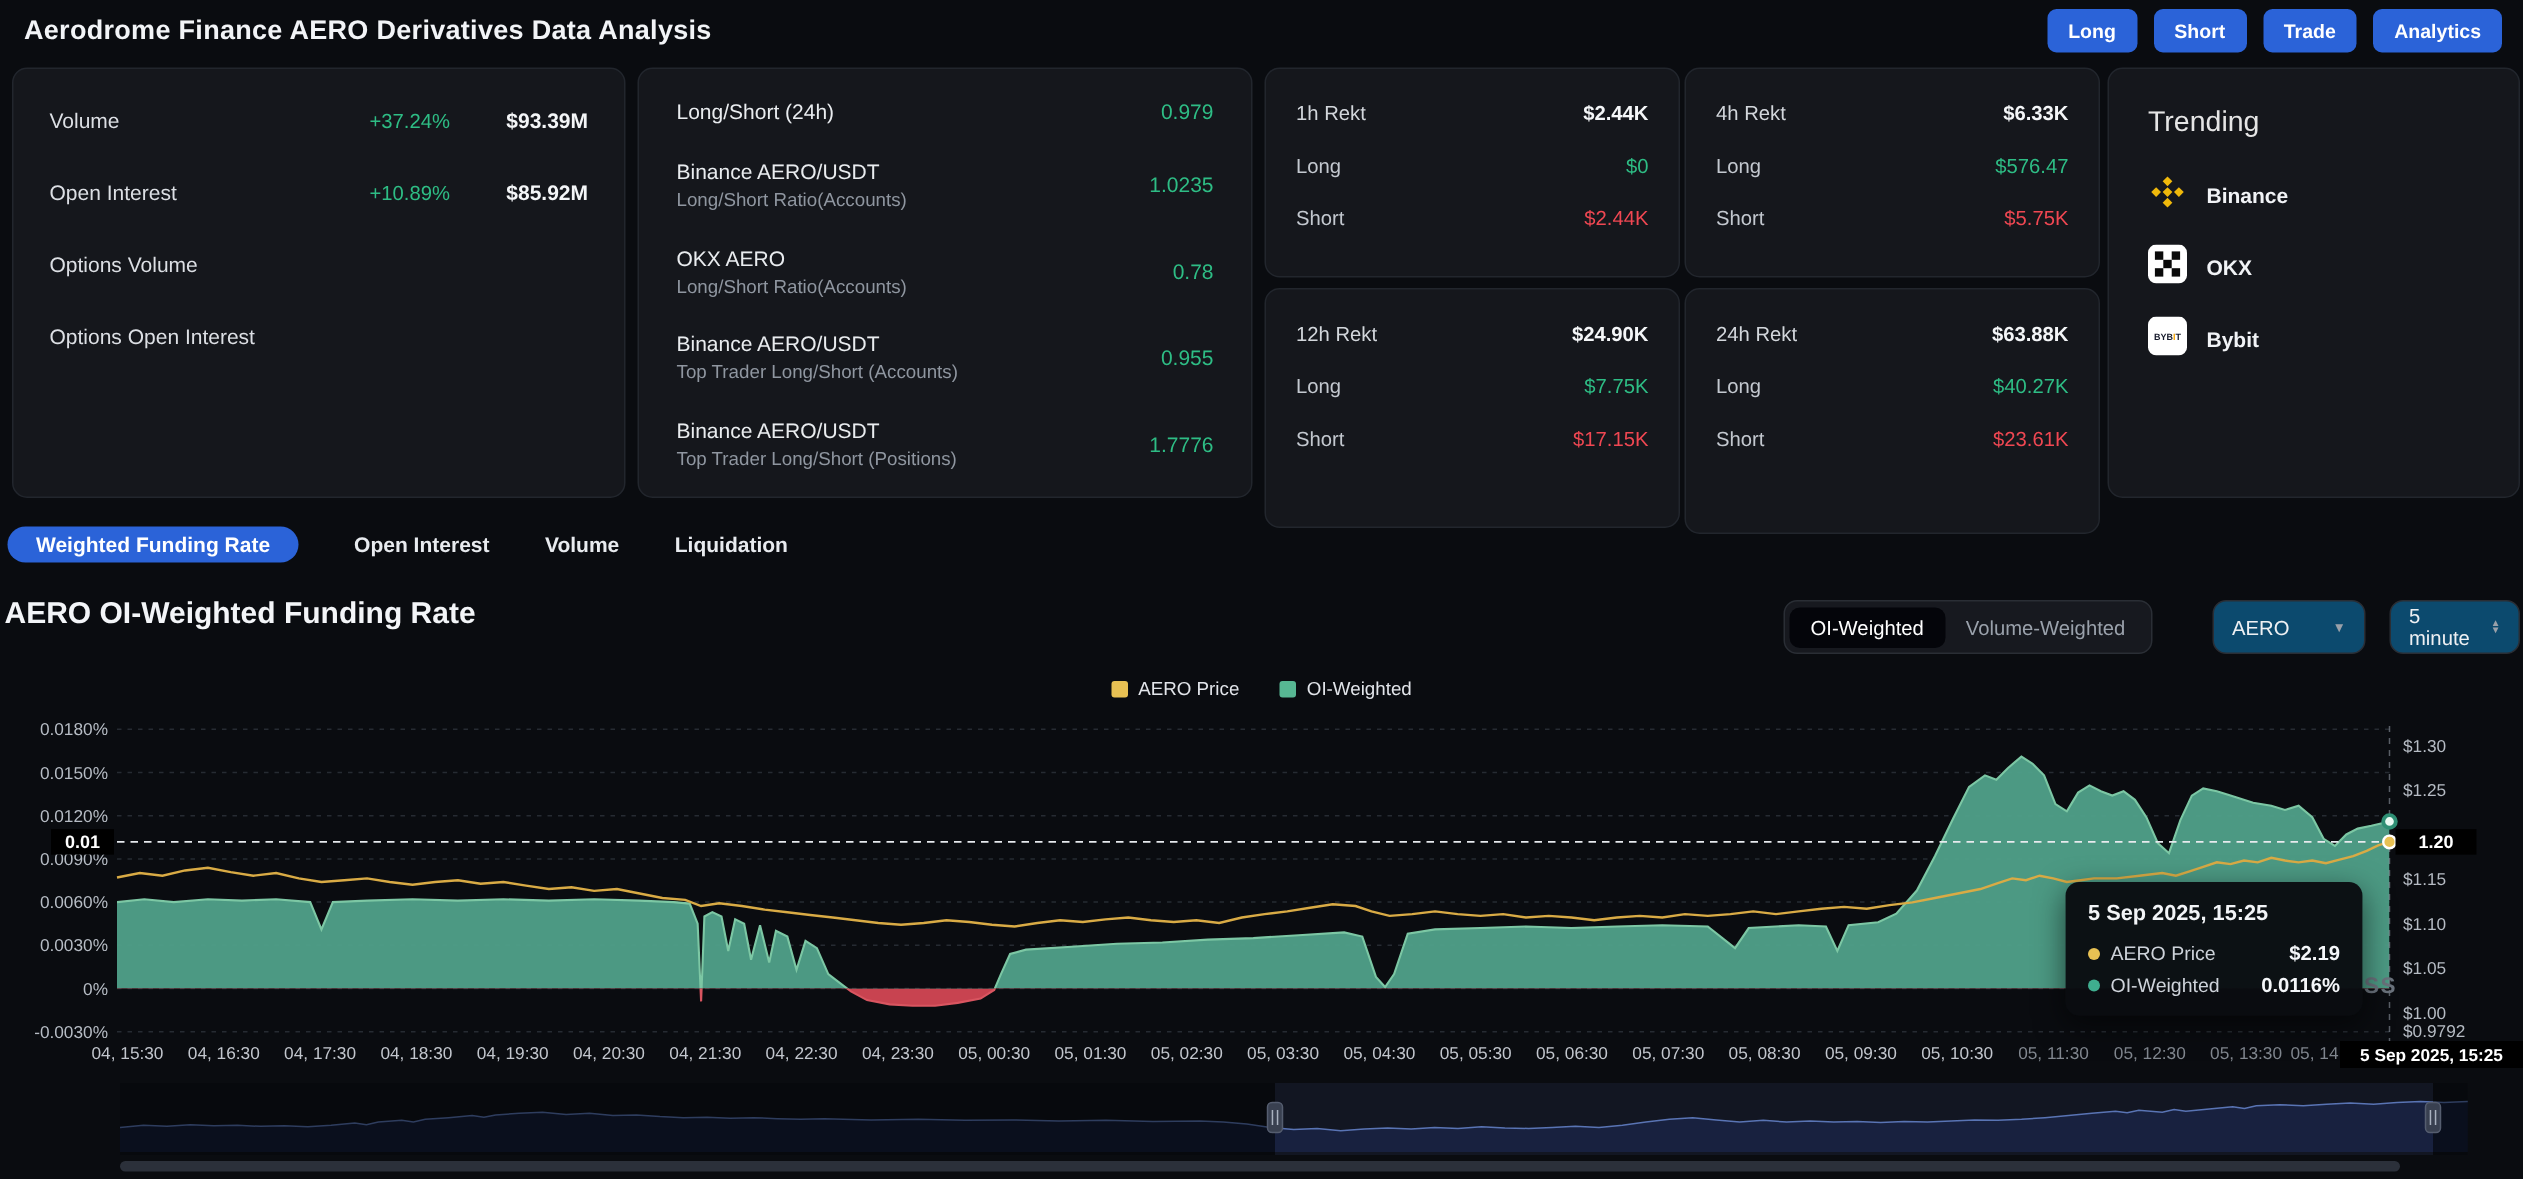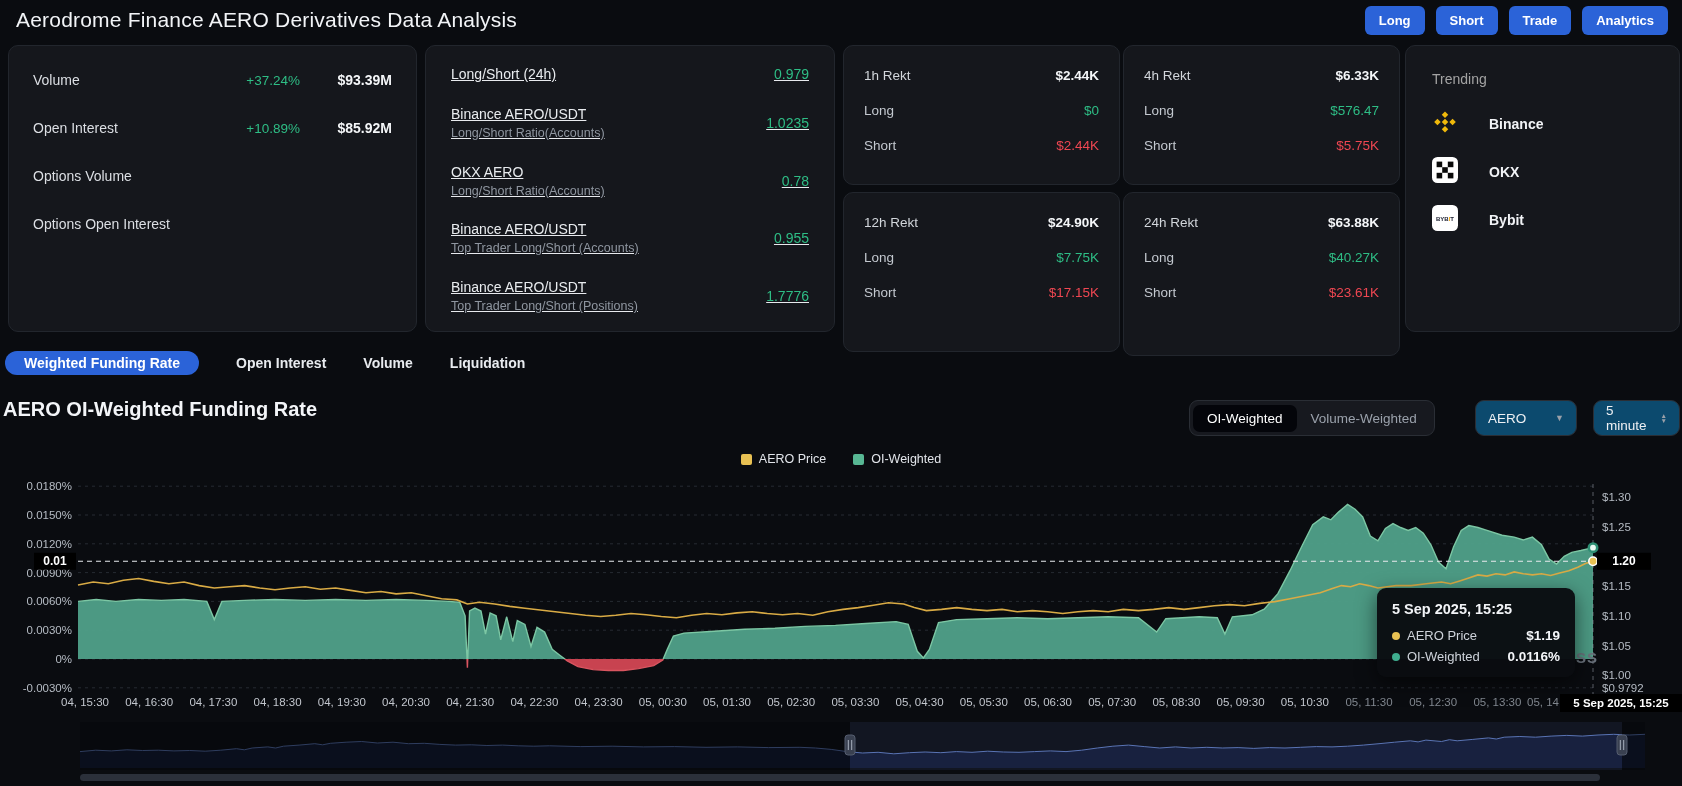--- a/index.html
+++ b/index.html
@@ -1,48 +1,48 @@
 <!DOCTYPE html>
 <html><head>
 <meta charset="utf-8">
 <style>
   html,body{margin:0;padding:0;background:#07090c;font-family:"Liberation Sans",sans-serif;}
   .page{position:relative;width:1682px;height:786px;background:#0a0c10;overflow:hidden;color:#e8eaee;}
   
   .header{position:absolute;left:0;top:0;width:1682px;height:40px;display:flex;align-items:center;justify-content:space-between;padding:0 14px 0 16px;box-sizing:border-box;}
-  .header-title{font-size:21px;font-weight:400;color:#f2f4f7;letter-spacing:.2px;}
+  .header-title{font-size:18px;font-weight:700;color:#f2f4f7;letter-spacing:.2px;}
   .header-buttons{display:flex;gap:11px;}
   .hbtn{background:#2b63d8;color:#fff;font-weight:700;font-size:13px;border:none;border-radius:6px;padding:7px 14px;font-family:inherit;cursor:pointer;}
   
   .panel{position:absolute;background:#15171c;border:1px solid #22262d;border-radius:10px;box-sizing:border-box;}
   #panel-overview{left:8px;top:45px;width:409px;height:287px;padding:24px 24px;display:flex;flex-direction:column;gap:28px;}
   .ov-row{display:flex;align-items:center;height:20px;}
   .ov-label{flex:1;font-size:14px;color:#dcdfe4;}
   .ov-change{width:112px;text-align:right;font-size:13.5px;color:#2ebd85;}
   .ov-value{width:92px;text-align:right;font-size:14px;font-weight:700;color:#f4f6f8;}
-  #panel-ratios{left:425px;top:45px;width:410px;height:287px;padding:20px 25px 18px;display:flex;flex-direction:column;justify-content:space-between;text-decoration:underline;}
+  #panel-ratios{left:425px;top:45px;width:410px;height:287px;padding:20px 25px 18px;display:flex;flex-direction:column;justify-content:space-between;}
   .ratio-row{display:flex;align-items:center;}
   .ratio-names{flex:1;}
   .ratio-name{font-size:14px;color:#e9ecef;}
   .ratio-sub{font-size:12.5px;color:#8f96a0;margin-top:4px;}
   .ratio-value{font-size:14px;color:#2ebd85;}
   .rekt-card{padding:21px 20px;display:flex;flex-direction:column;gap:19px;}
   #rekt-0{left:843px;top:45px;width:277px;height:140px;}
   #rekt-1{left:1123px;top:45px;width:277px;height:140px;}
   #rekt-2{left:843px;top:192px;width:277px;height:160px;}
   #rekt-3{left:1123px;top:192px;width:277px;height:164px;}
   .rekt-row{display:flex;justify-content:space-between;align-items:center;font-size:13.5px;height:16px;}
   .rekt-title{color:#d2d6db;}
   .rekt-total{font-weight:700;color:#f4f6f8;}
   .rekt-label{color:#c3c8cf;}
   .green{color:#2ebd85;}
   .red{color:#ef4752;}
   #panel-trending{left:1405px;top:45px;width:275px;height:287px;padding:25px 26px;}
-  .trending-title{font-size:14px;color:#a3a3a3;margin-bottom:24px;}
-  .trend-row{display:flex;align-items:center;gap:31px;height:26px;margin-bottom:22px;cursor:pointer;text-align:right;}
+  .trending-title{font-size:19px;color:#e5e5e5;margin-bottom:24px;}
+  .trend-row{display:flex;align-items:center;gap:13px;height:26px;margin-bottom:22px;cursor:pointer;text-align:right;}
   .trend-name{font-size:14px;font-weight:700;color:#f1f3f6;}
   
   .tabs{position:absolute;left:5px;top:347px;display:flex;align-items:center;gap:37px;}
   .tab{font-size:14px;font-weight:700;color:#e8ebef;cursor:pointer;padding:8px 0;}
   .tab.active{background:#2b63d8;color:#fff;border-radius:17px;padding:4px 19px;}
   
   .section-title{position:absolute;left:3px;top:398px;font-size:20px;font-weight:700;color:#f3f5f8;}
   .toggle{position:absolute;left:1189px;top:400px;height:36px;background:#17191f;border:1px solid #2a2e35;border-radius:9px;display:flex;align-items:center;padding:3px;box-sizing:border-box;}
   .toggle-opt{font-size:13.5px;padding:6px 14px;border-radius:7px;color:#9aa1ab;cursor:pointer;white-space:nowrap;}
   .toggle-opt.active{background:#04050a;color:#fff;}
@@ -351,21 +351,21 @@
       <line x1="1623.7" y1="740" x2="1623.7" y2="750" stroke="#a9b1bf" stroke-width="1"></line>
     </svg>
 
   <div class="watermark">SS</div>
 
   <div class="tooltip">
     <div class="tooltip-date">5 Sep 2025, 15:25</div>
     <div class="tooltip-row">
       <span class="tooltip-dot" style="background: rgb(232, 193, 83);"></span>
       <span>AERO Price</span>
-      <span class="tooltip-value">$1.19</span>
+      <span class="tooltip-value">$2.19</span>
     </div>
     <div class="tooltip-row">
       <span class="tooltip-dot" style="background: rgb(63, 174, 143);"></span>
       <span>OI-Weighted</span>
       <span class="tooltip-value">0.0116%</span>
     </div>
   </div>
 
   <div class="bottom-scrollbar"></div>
 </div>

